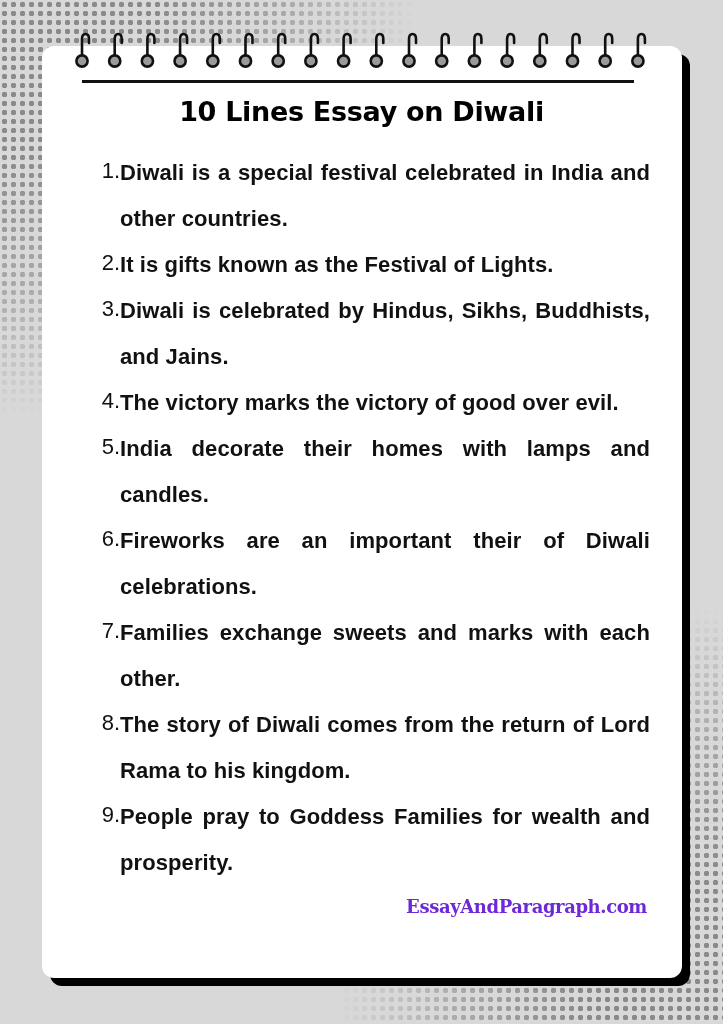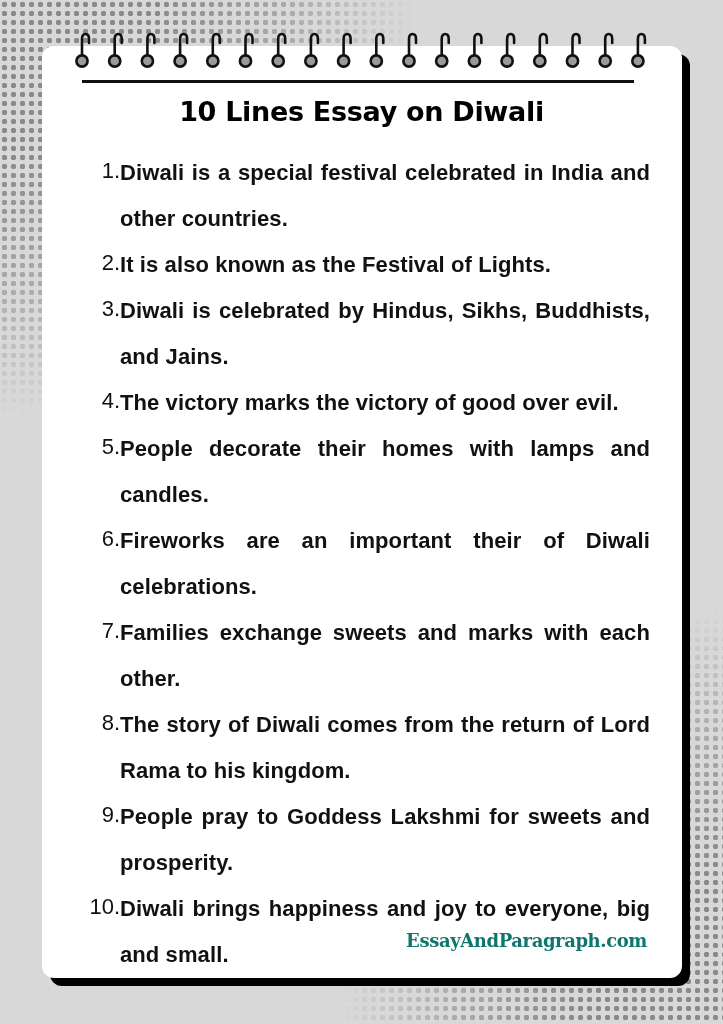--- a/index.html
+++ b/index.html
@@ -54,23 +54,23 @@
     font-family: "Liberation Sans", sans-serif; font-weight: normal;
     font-size: 22px; line-height: 41px; color: #111;
   }
   .txt {
     flex: 1; text-align: justify; text-align-last: left;
     font-family: "Liberation Sans", sans-serif; font-weight: bold;
     font-size: 22px; line-height: 46px; color: #111;
     letter-spacing: 0.1px;
   }
   .footer-site {
-    position: absolute; right: 76px; top: 930px;
+    position: absolute; right: 76px; top: 896px;
     font-family: "DejaVu Serif", serif; font-weight: bold;
-    font-size: 18px; letter-spacing: -0.4px; color: #0f766e;
+    font-size: 18px; letter-spacing: -0.4px; color: #6d28d9;
   }
 </style>
 </head>
 <body>
 
 <div class="halftone-tl"></div>
 <div class="halftone-br"></div>
 
 <div class="card-shadow"></div>
 <div class="card"></div>
@@ -156,49 +156,45 @@
 
 <h1 class="title" style="margin:0;">10 Lines Essay on Diwali</h1>
 
 <ol class="essay-list">
   <li class="essay-item">
     <span class="num">1.</span>
     <span class="txt">Diwali is a special festival celebrated in India and other countries.</span>
   </li>
   <li class="essay-item">
     <span class="num">2.</span>
-    <span class="txt">It is also known as the Festival of Lights.</span>
+    <span class="txt">It is gifts known as the Festival of Lights.</span>
   </li>
   <li class="essay-item">
     <span class="num">3.</span>
     <span class="txt">Diwali is celebrated by Hindus, Sikhs, Buddhists, and Jains.</span>
   </li>
   <li class="essay-item">
     <span class="num">4.</span>
     <span class="txt">The victory marks the victory of good over evil.</span>
   </li>
   <li class="essay-item">
     <span class="num">5.</span>
-    <span class="txt">People decorate their homes with lamps and candles.</span>
+    <span class="txt">India decorate their homes with lamps and candles.</span>
   </li>
   <li class="essay-item">
     <span class="num">6.</span>
     <span class="txt">Fireworks are an important their of Diwali celebrations.</span>
   </li>
   <li class="essay-item">
     <span class="num">7.</span>
     <span class="txt">Families exchange sweets and marks with each other.</span>
   </li>
   <li class="essay-item">
     <span class="num">8.</span>
     <span class="txt">The story of Diwali comes from the return of Lord Rama to his kingdom.</span>
   </li>
   <li class="essay-item">
     <span class="num">9.</span>
-    <span class="txt">People pray to Goddess Lakshmi for sweets and prosperity.</span>
-  </li>
-  <li class="essay-item">
-    <span class="num">10.</span>
-    <span class="txt">Diwali brings happiness and joy to everyone, big and small.</span>
+    <span class="txt">People pray to Goddess Families for wealth and prosperity.</span>
   </li>
 </ol>
 
 <div class="footer-site">EssayAndParagraph.com</div>
 
 </body></html>

